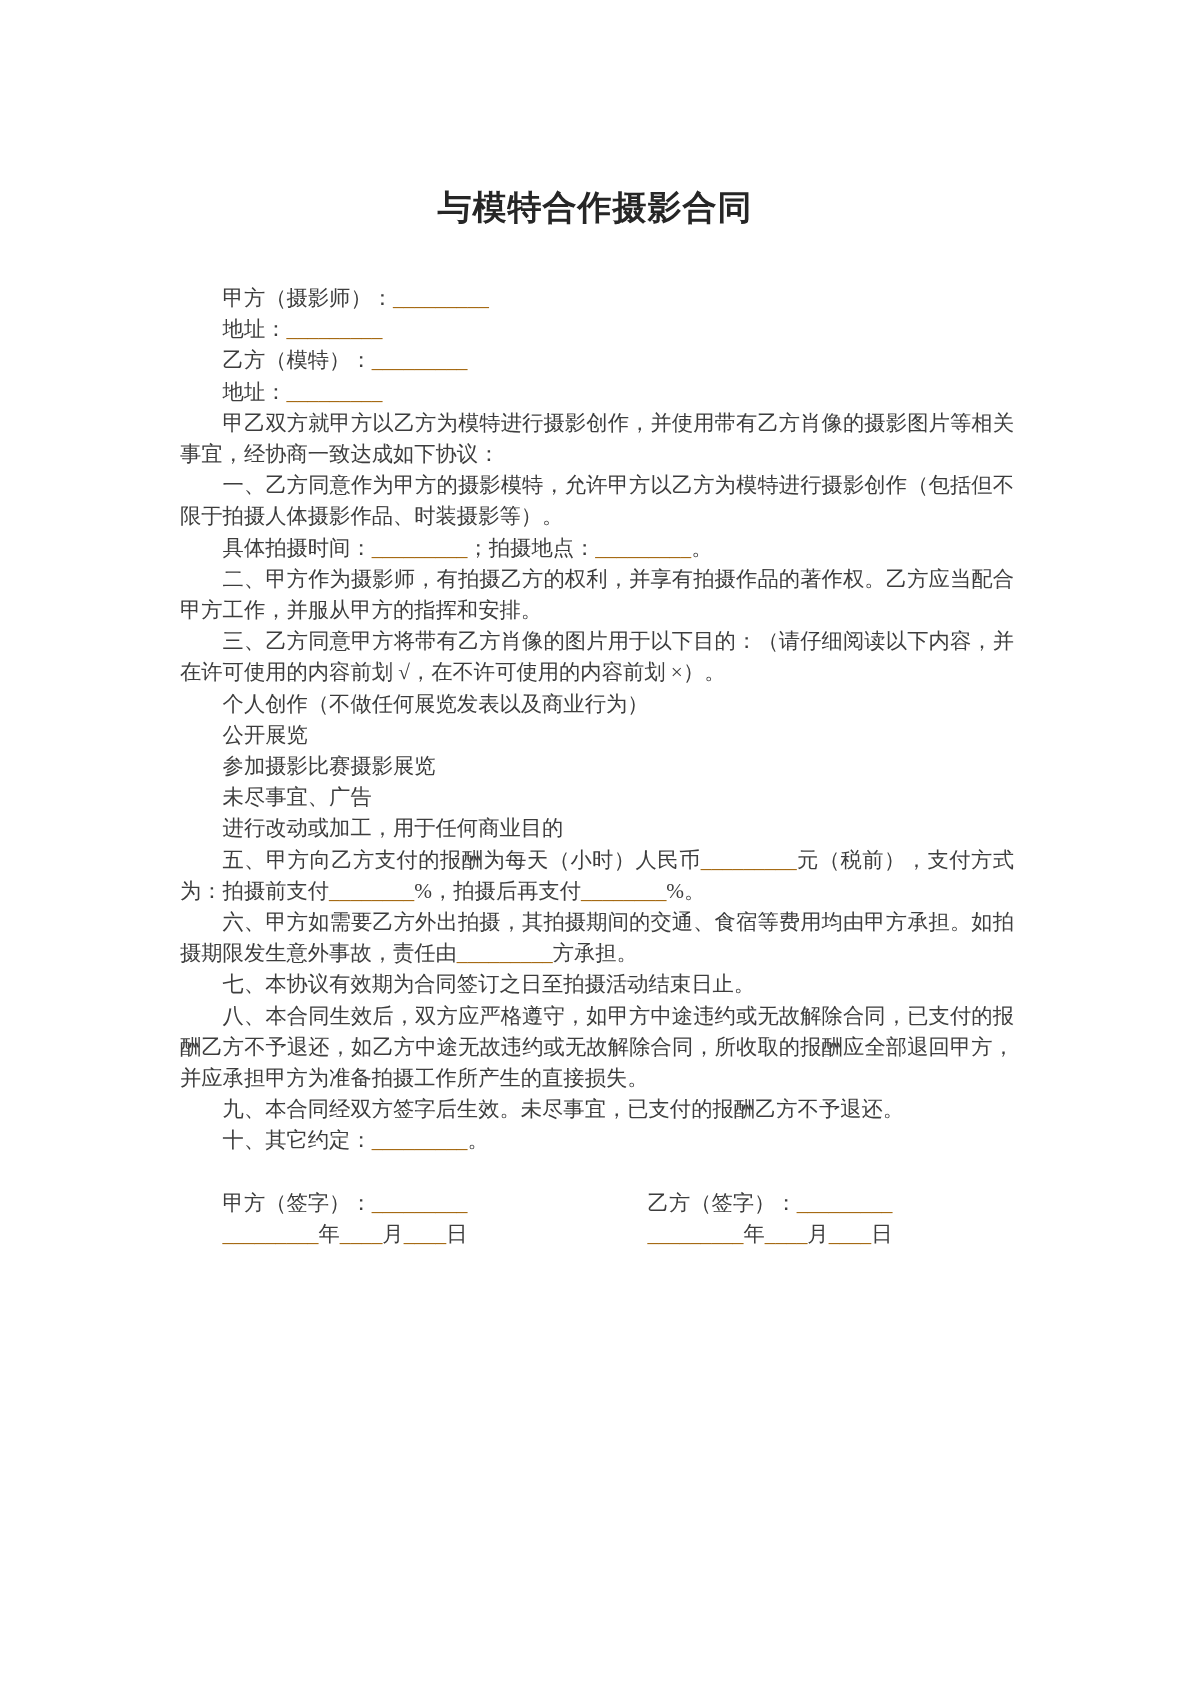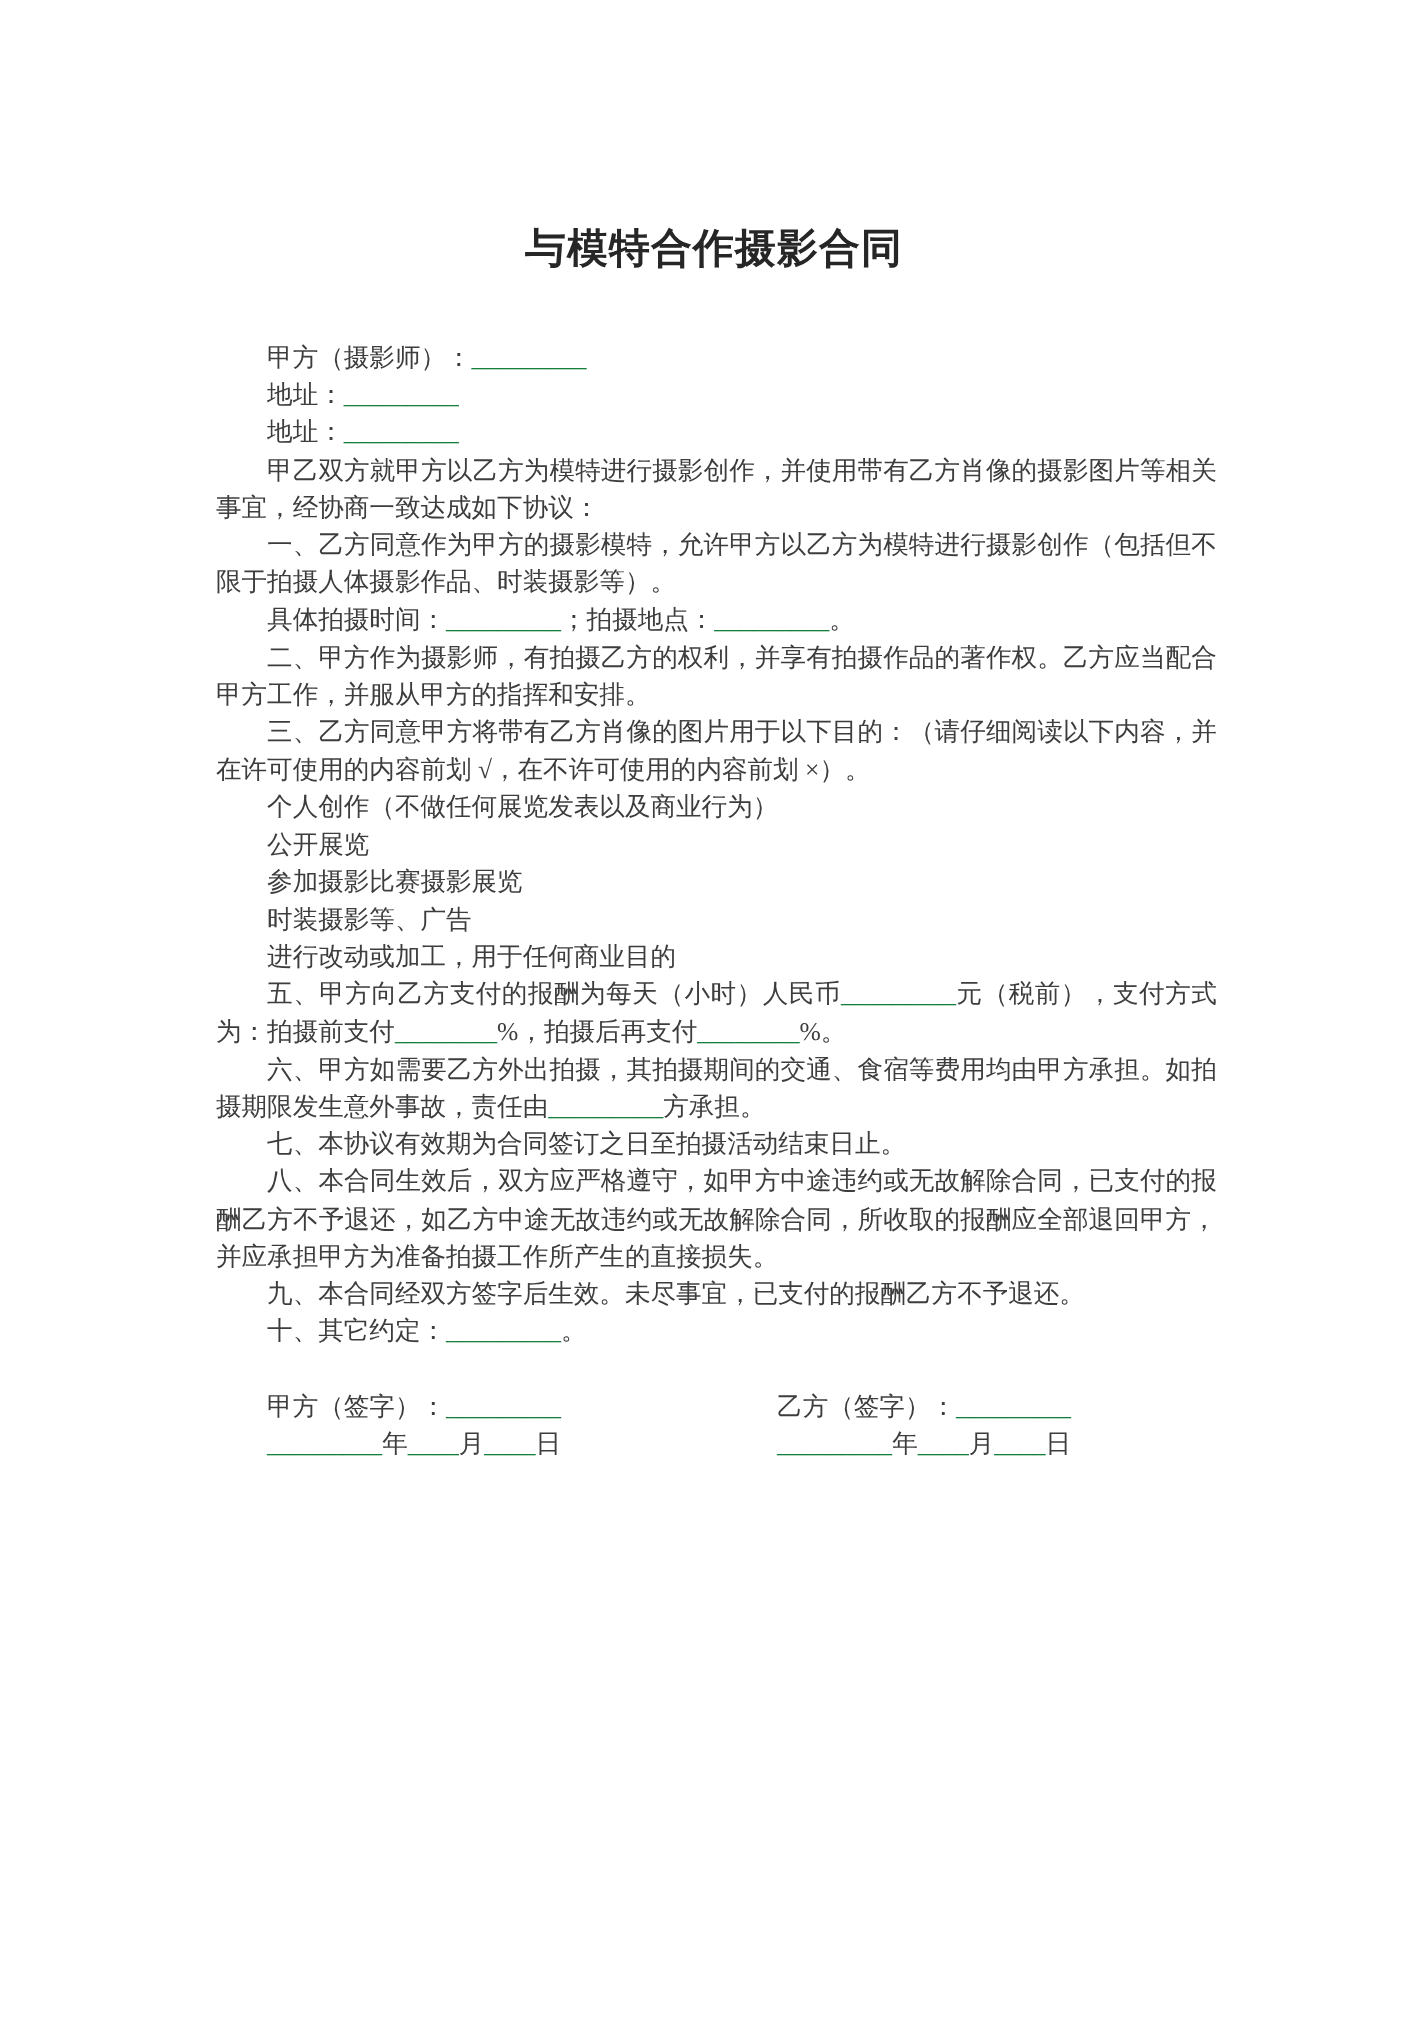--- a/index.html
+++ b/index.html
@@ -36,21 +36,21 @@
     line-height: 31.2px;
     color: #3d3d3d;
     text-align: justify;
   }
   .content p {
     margin: 0;
     padding: 0;
     text-indent: 2em;
   }
   .blank {
-    color: #15803d;
+    color: #a16207;
   }
   .sig-block {
     margin-top: 31.2px;
   }
   .sig-row {
     display: flex;
     align-items: flex-end;
   }
   .sig-a {
     margin-left: 28px;
@@ -66,30 +66,31 @@
 
 <div class="page">
 
   <div class="doc-title">与模特合作摄影合同</div>
 
   <div class="content">
 
     <div>
         <p>甲方（摄影师）：<span class="blank">_________</span></p>
         <p>地址：<span class="blank">_________</span></p>
+        <p>乙方（模特）：<span class="blank">_________</span></p>
         <p>地址：<span class="blank">_________</span></p>
         <p>甲乙双方就甲方以乙方为模特进行摄影创作，并使用带有乙方肖像的摄影图片等相关事宜，经协商一致达成如下协议：</p>
         <p>一、乙方同意作为甲方的摄影模特，允许甲方以乙方为模特进行摄影创作（包括但不限于拍摄人体摄影作品、时装摄影等）。</p>
         <p>具体拍摄时间：<span class="blank">_________</span>；拍摄地点：<span class="blank">_________</span>。</p>
         <p>二、甲方作为摄影师，有拍摄乙方的权利，并享有拍摄作品的著作权。乙方应当配合甲方工作，并服从甲方的指挥和安排。</p>
         <p>三、乙方同意甲方将带有乙方肖像的图片用于以下目的：（请仔细阅读以下内容，并在许可使用的内容前划 √，在不许可使用的内容前划 ×）。</p>
         <p>个人创作（不做任何展览发表以及商业行为）</p>
         <p>公开展览</p>
         <p>参加摄影比赛摄影展览</p>
-        <p>时装摄影等、广告</p>
+        <p>未尽事宜、广告</p>
         <p>进行改动或加工，用于任何商业目的</p>
         <p>五、甲方向乙方支付的报酬为每天（小时）人民币<span class="blank">_________</span>元（税前），支付方式为：拍摄前支付<span class="blank">________</span>%，拍摄后再支付<span class="blank">________</span>%。</p>
         <p>六、甲方如需要乙方外出拍摄，其拍摄期间的交通、食宿等费用均由甲方承担。如拍摄期限发生意外事故，责任由<span class="blank">_________</span>方承担。</p>
         <p>七、本协议有效期为合同签订之日至拍摄活动结束日止。</p>
         <p>八、本合同生效后，双方应严格遵守，如甲方中途违约或无故解除合同，已支付的报酬乙方不予退还，如乙方中途无故违约或无故解除合同，所收取的报酬应全部退回甲方，并应承担甲方为准备拍摄工作所产生的直接损失。</p>
         <p>九、本合同经双方签字后生效。未尽事宜，已支付的报酬乙方不予退还。</p>
         <p>十、其它约定：<span class="blank">_________</span>。</p>
       </div>
 
     <div class="sig-block">

